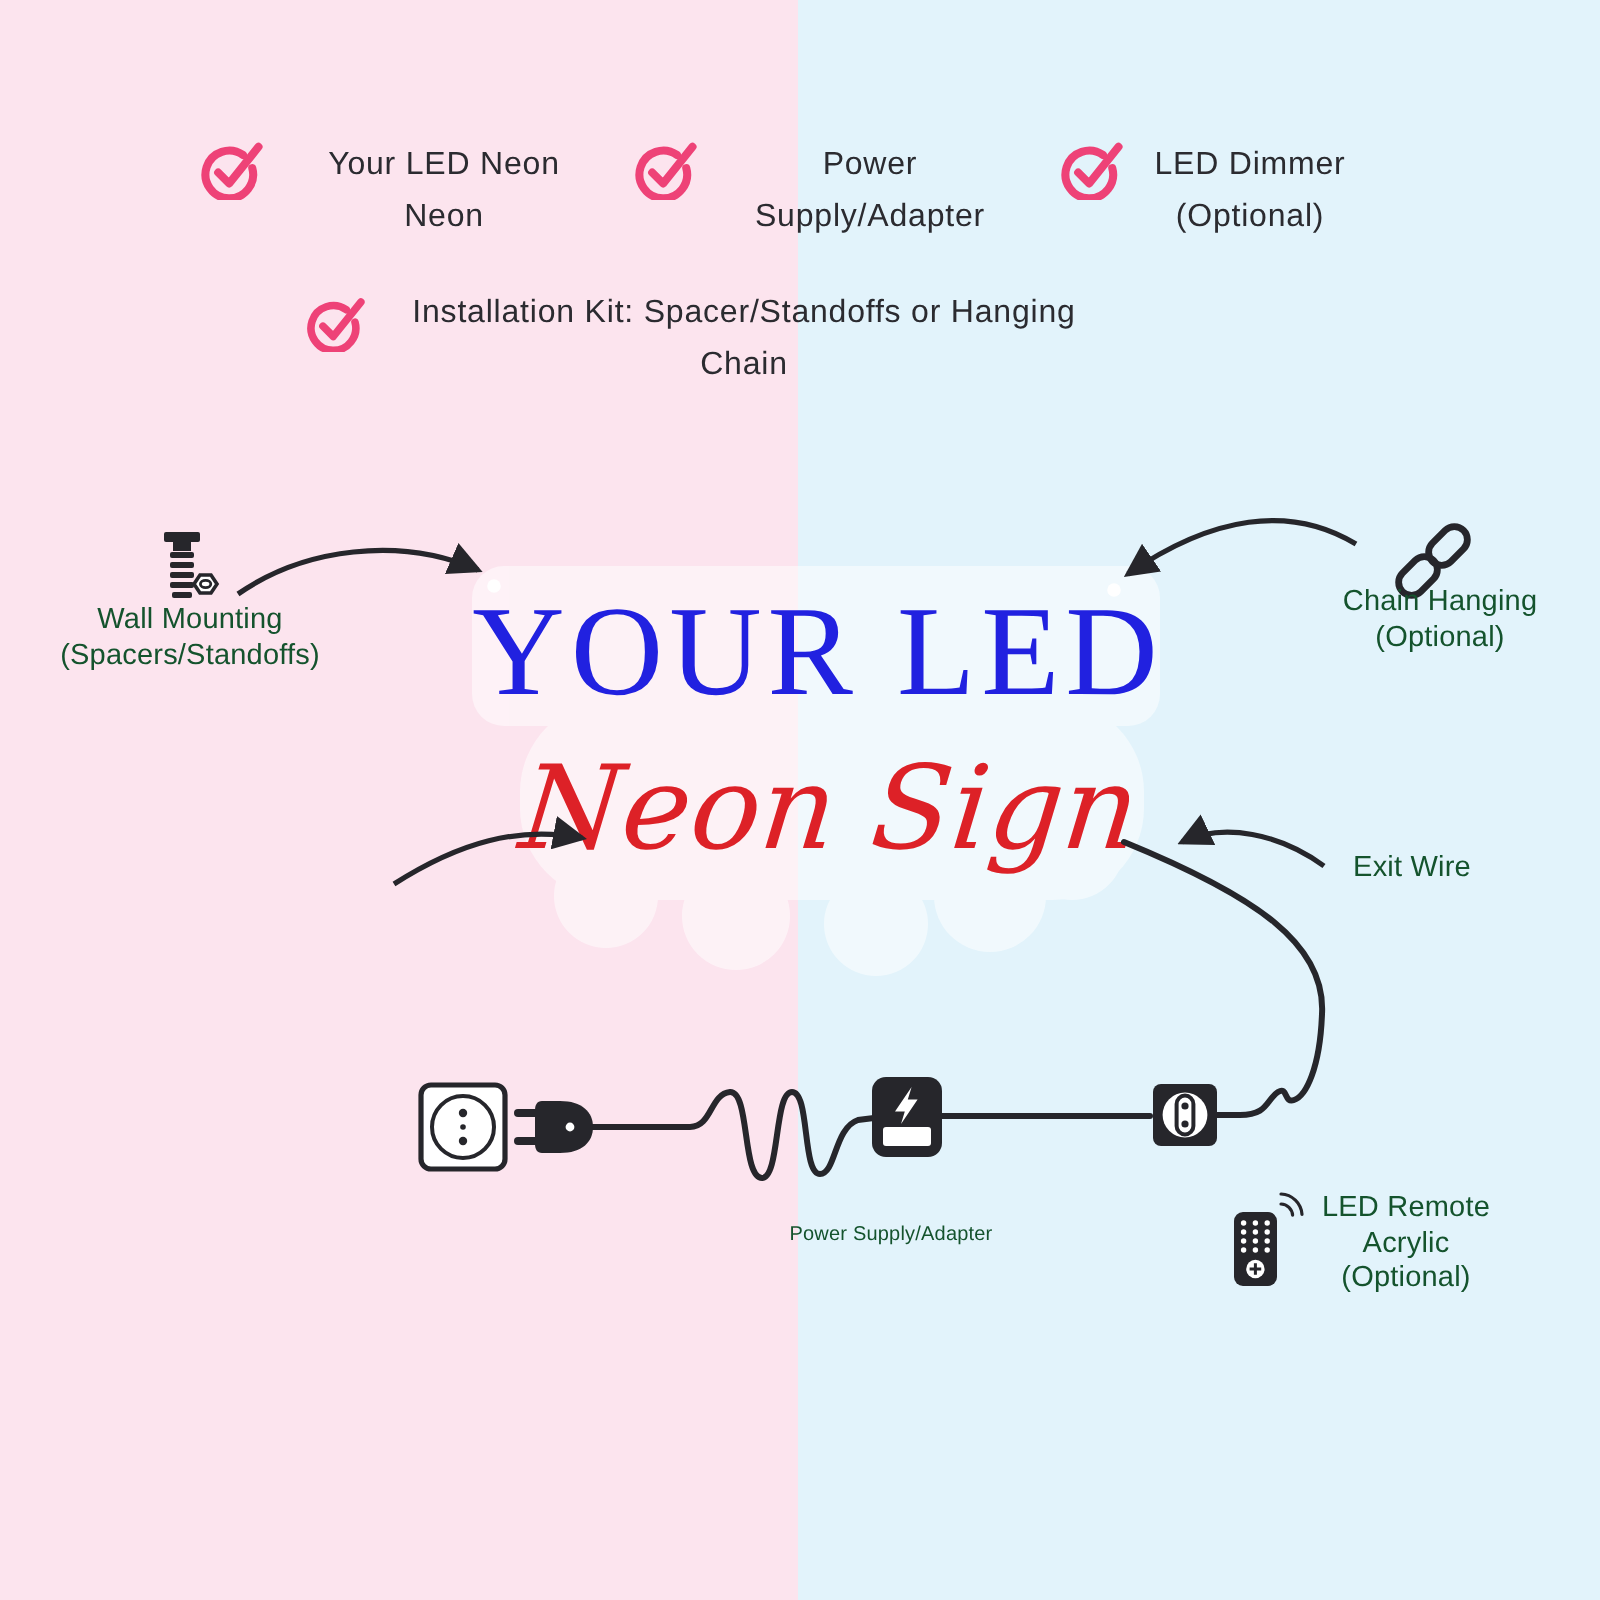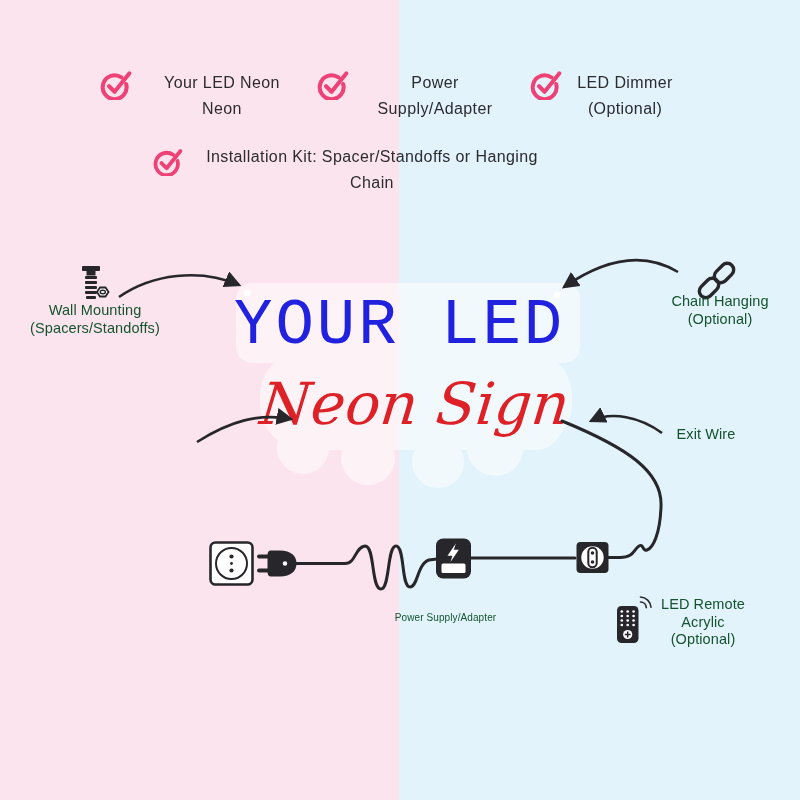--- a/index.html
+++ b/index.html
@@ -10,22 +10,22 @@
   .bg-right{left:399px;width:401px;background:#e2f3fb;}
   .layer{position:absolute;left:0;top:0;width:800px;height:800px;pointer-events:none;}
   .chk-ico{position:absolute;}
   .chk-txt{position:absolute;text-align:center;font-size:16px;line-height:26px;
            letter-spacing:.4px;color:#2b2b30;}
   .chk-txt div{white-space:nowrap;}
   .lbl{position:absolute;text-align:center;font-size:14.5px;line-height:17.5px;
        letter-spacing:.1px;color:#14532d;}
   .lbl div{white-space:nowrap;}
   .lbl-power{font-size:10px;}
-  .sign-line1{position:absolute;left:234px;top:291px;width:350px;text-align:left;
-              font-family:Liberation Mono, monospace;font-size:64px;line-height:70px;
+  .sign-line1{position:absolute;left:234px;top:291px;width:350px;text-align:center;
+              font-family:Liberation Serif, serif;font-size:64px;line-height:70px;
               letter-spacing:3px;color:#2121e0;white-space:nowrap;}
   .sign-line2{position:absolute;left:260px;top:364px;width:310px;text-align:center;
               font-family:"DejaVu Serif",serif;font-style:italic;font-size:58px;
               line-height:80px;color:#dd2127;transform:skewX(-6deg);white-space:nowrap;}
 </style>
 </head>
 <body>
 
 <div class="canvas">
 

